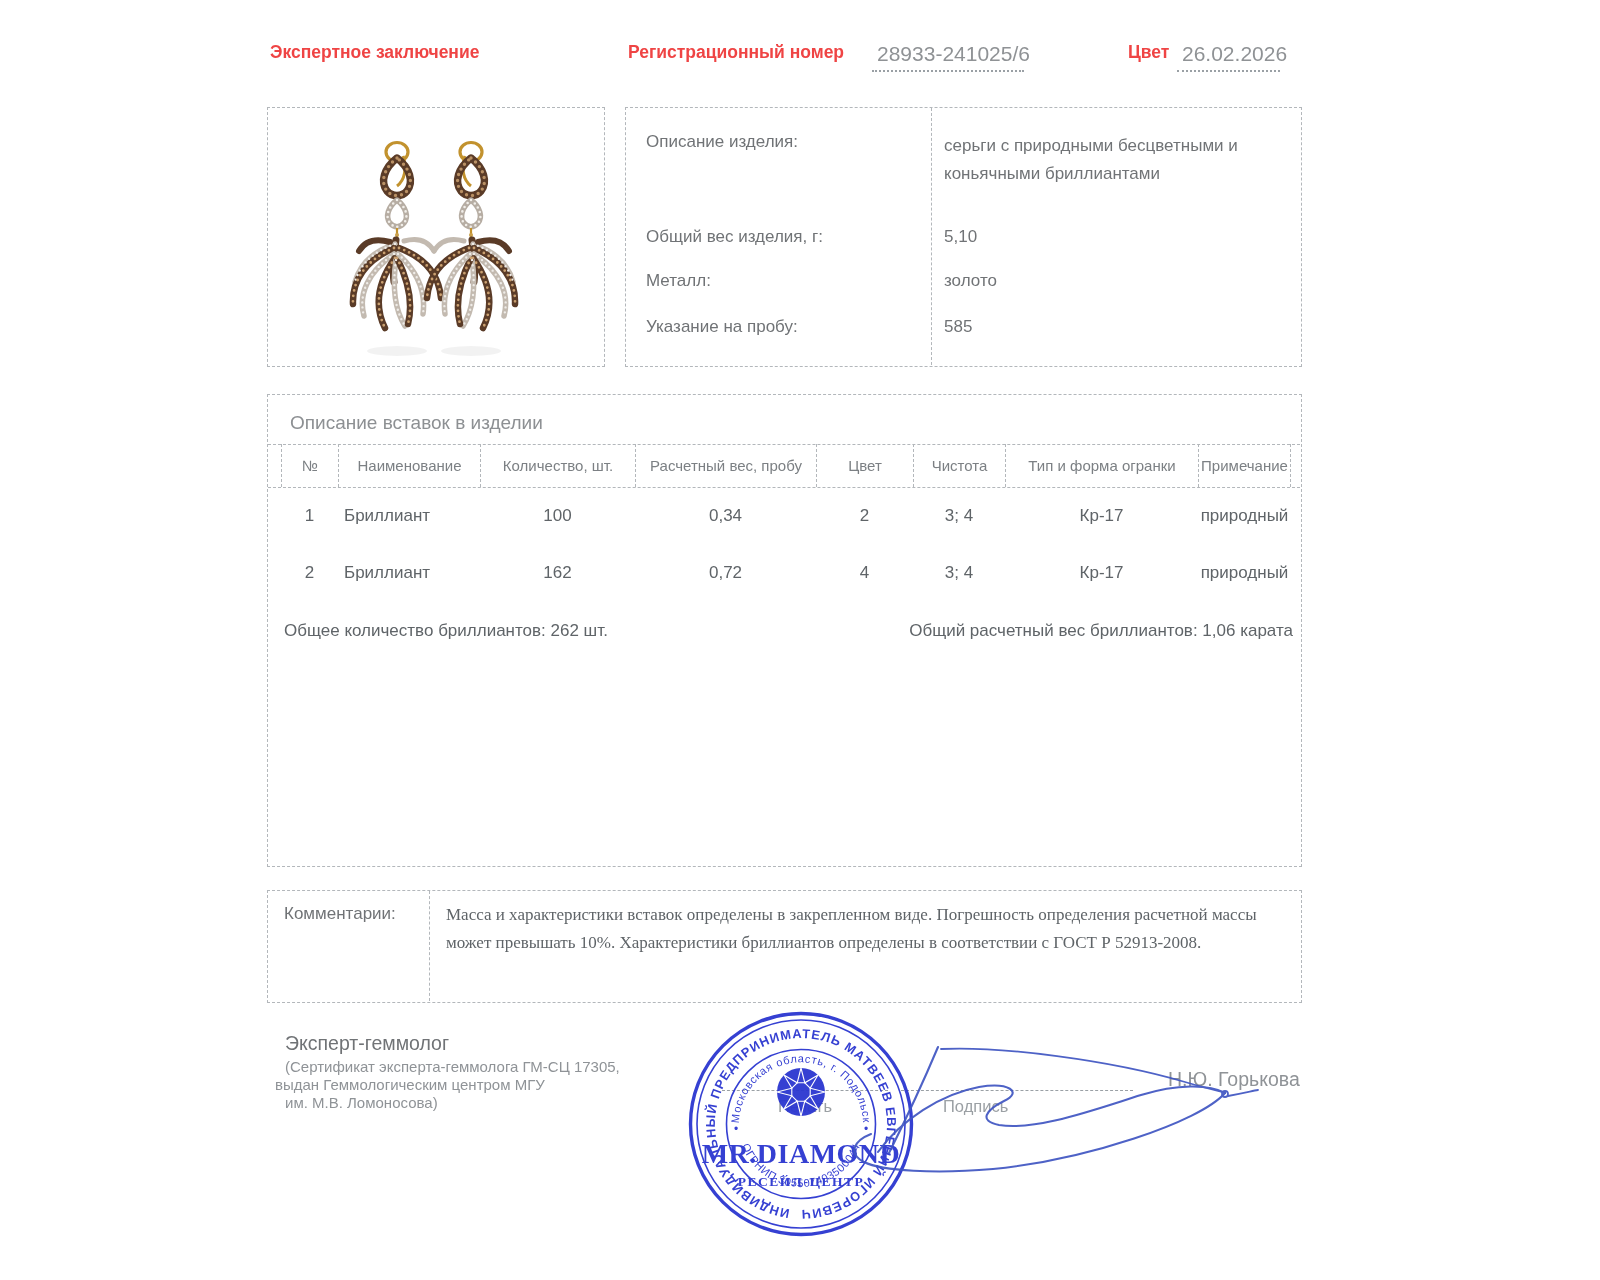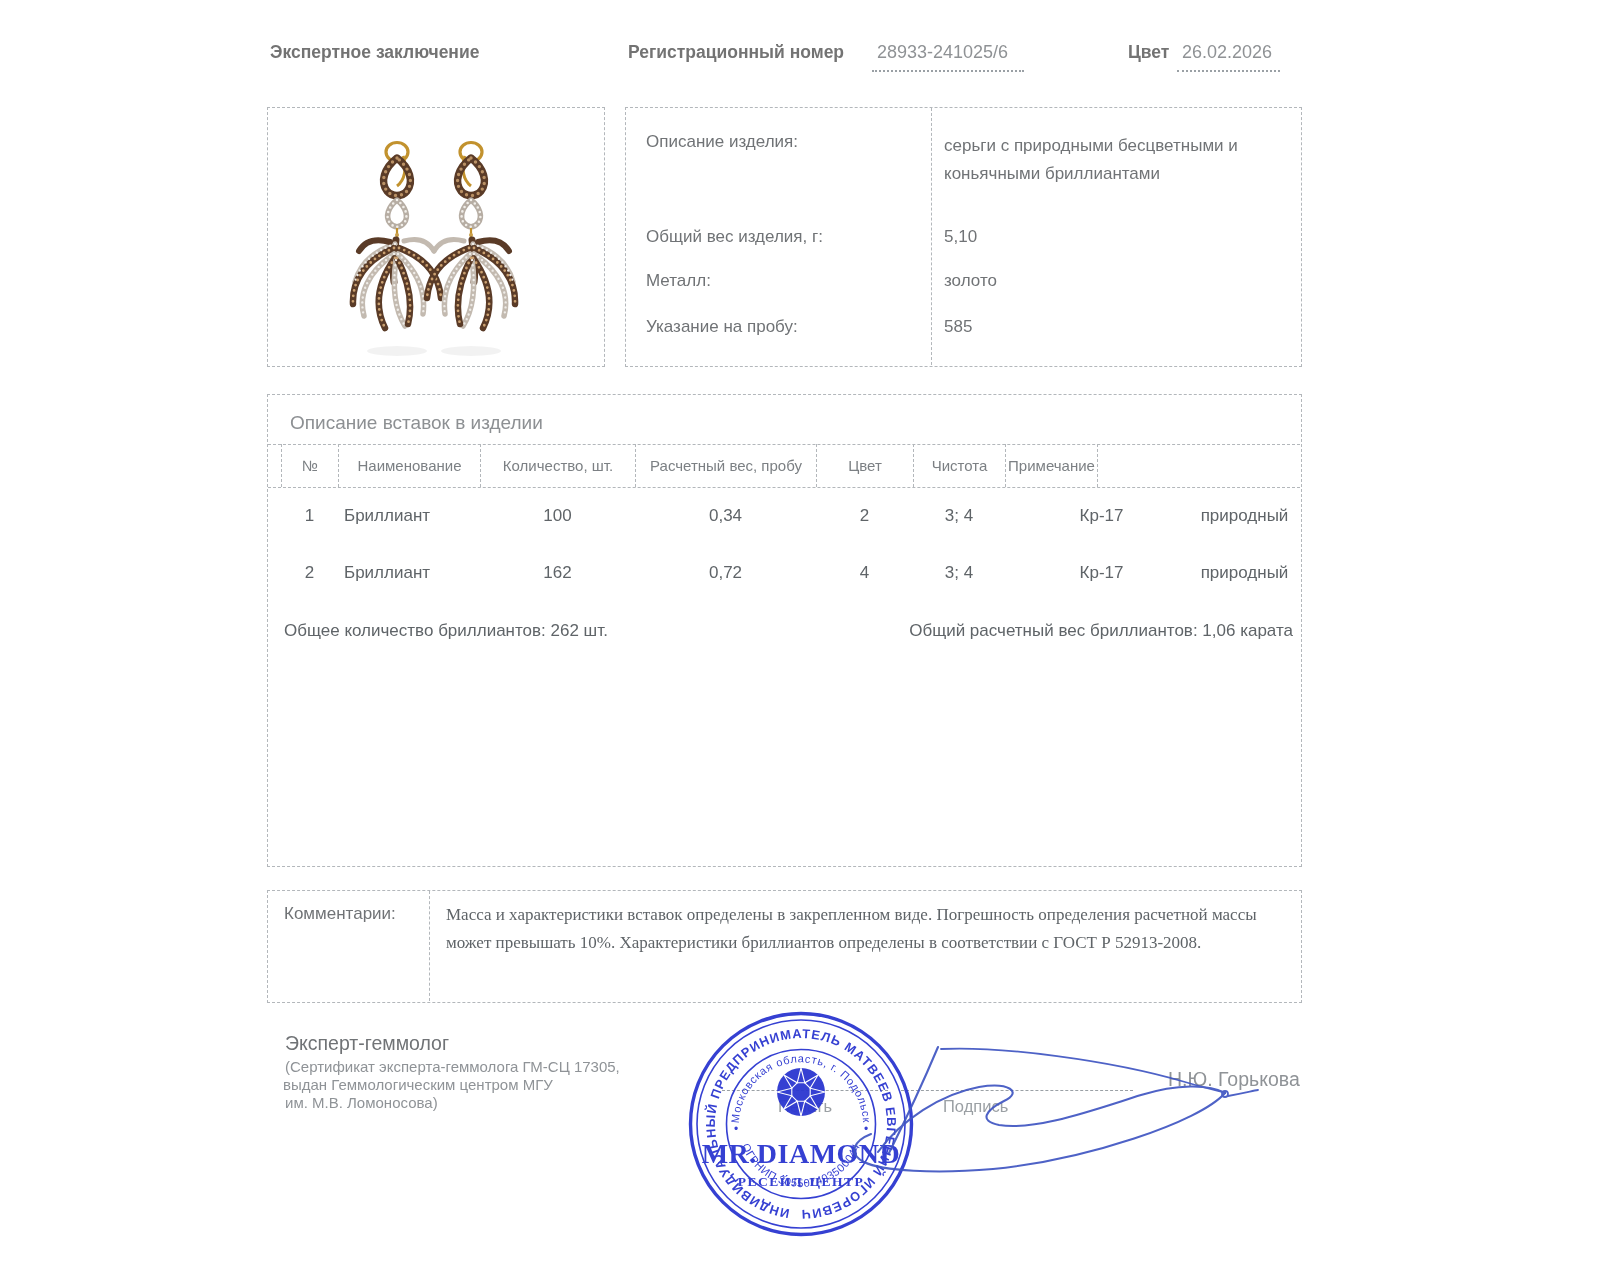--- a/index.html
+++ b/index.html
@@ -1,20 +1,20 @@
 <!DOCTYPE html>
 <html><head>
 <meta charset="utf-8">
 <style>
   html,body{margin:0;padding:0;background:#fff;}
   .page{position:relative;width:1600px;height:1280px;background:#ffffff;overflow:hidden;
         font-family:"Liberation Sans","DejaVu Sans",sans-serif;color:#707376;}
   .abs{position:absolute;}
-  .hdr-label{font-size:17.5px;font-weight:bold;color:#737373;white-space:nowrap;}
-  .hdr-value{font-size:18px;color:#8f9295;white-space:nowrap;}
+  .hdr-label{font-size:17.5px;font-weight:bold;color:#ef4444;white-space:nowrap;}
+  .hdr-value{font-size:21px;color:#8f9295;white-space:nowrap;}
   .dotline{border-top:2px dotted #9aa0a5;height:0;}
   .panel{border:1.5px dashed #b3b7bb;box-sizing:border-box;background:transparent;}
   .vdash{border-left:1.5px dashed #b3b7bb;width:0;}
   .hdash{border-top:1.5px dashed #b3b7bb;height:0;}
   .desc-label{font-size:17px;color:#707376;}
   .desc-value{font-size:17px;color:#707376;}
   .sec-title{font-size:19px;color:#8d9093;}
   .thead-row{display:flex;position:absolute;left:13px;top:55px;height:43px;}
   .tbody-row{display:flex;position:absolute;left:13px;}
   .th{box-sizing:border-box;border-left:1.5px dashed #b3b7bb;display:flex;align-items:center;
@@ -108,20 +108,21 @@
     <div class="abs sec-title" style="left:22px;top:17px;">Описание вставок в изделии</div>
     <div class="abs hdash" style="left:0;top:49px;width:1032px;"></div>
 
     <div class="thead-row" style="top:49px;height:43px;">
       <div class="th col1">№</div>
       <div class="th col2">Наименование</div>
       <div class="th col3">Количество, шт.</div>
       <div class="th col4">Расчетный вес, пробу</div>
       <div class="th col5">Цвет</div>
       <div class="th col6">Чистота</div>
+      <div class="th col7">Тип и форма огранки</div>
       <div class="th col8">Примечание</div>
     </div>
     <div class="abs hdash" style="left:0;top:92px;width:1032px;"></div>
 
     <div class="tbody-row" style="top:92px;height:57px;">
       <div class="td col1">1</div>
       <div class="td col2 left">Бриллиант</div>
       <div class="td col3">100</div>
       <div class="td col4">0,34</div>
       <div class="td col5">2</div>
@@ -145,21 +146,21 @@
   </div>
 
   <div class="abs panel" style="left:267px;top:890px;width:1035px;height:113px;">
     <div class="abs vdash" style="left:161px;top:0;height:110px;"></div>
     <div class="abs desc-label" style="left:16px;top:13px;">Комментарии:</div>
     <div class="abs comment-text" style="left:178px;top:10px;width:845px;">Масса и характеристики вставок определены в закрепленном виде. Погрешность определения расчетной массы может превышать 10%. Характеристики бриллиантов определены в соответствии с ГОСТ Р 52913-2008.</div>
   </div>
 
   <div class="abs" style="left:285px;top:1032px;font-size:19.5px;color:#707376;">Эксперт-геммолог</div>
   <div class="abs cert" style="left:285px;top:1058px;">(Сертификат эксперта-геммолога ГМ-СЦ 17305,</div>
-  <div class="abs cert" style="left:283px;top:1076px;text-align:center;">выдан Геммологическим центром МГУ</div>
+  <div class="abs cert" style="left:275px;top:1076px;text-align:center;">выдан Геммологическим центром МГУ</div>
   <div class="abs cert" style="left:285px;top:1094px;">им. М.В. Ломоносова)</div>
 
   <div class="abs dotline" style="left:722px;top:1090px;width:166px;border-top-style:dashed;border-top-width:1.6px;"></div>
   <div class="abs dotline" style="left:901px;top:1090px;width:232px;border-top-style:dashed;border-top-width:1.6px;"></div>
   <div class="abs caption" style="left:722px;top:1097px;width:166px;text-align:center;">Печать</div>
   <div class="abs caption" style="left:943px;top:1097px;">Подпись</div>
   <div class="abs" style="left:1168px;top:1068px;font-size:19.5px;color:#8f9397;">Н.Ю. Горькова</div>
 
   <svg class="abs" style="left:0;top:0;pointer-events:none;" width="1600" height="1280" viewBox="0 0 1600 1280">
     <defs>

